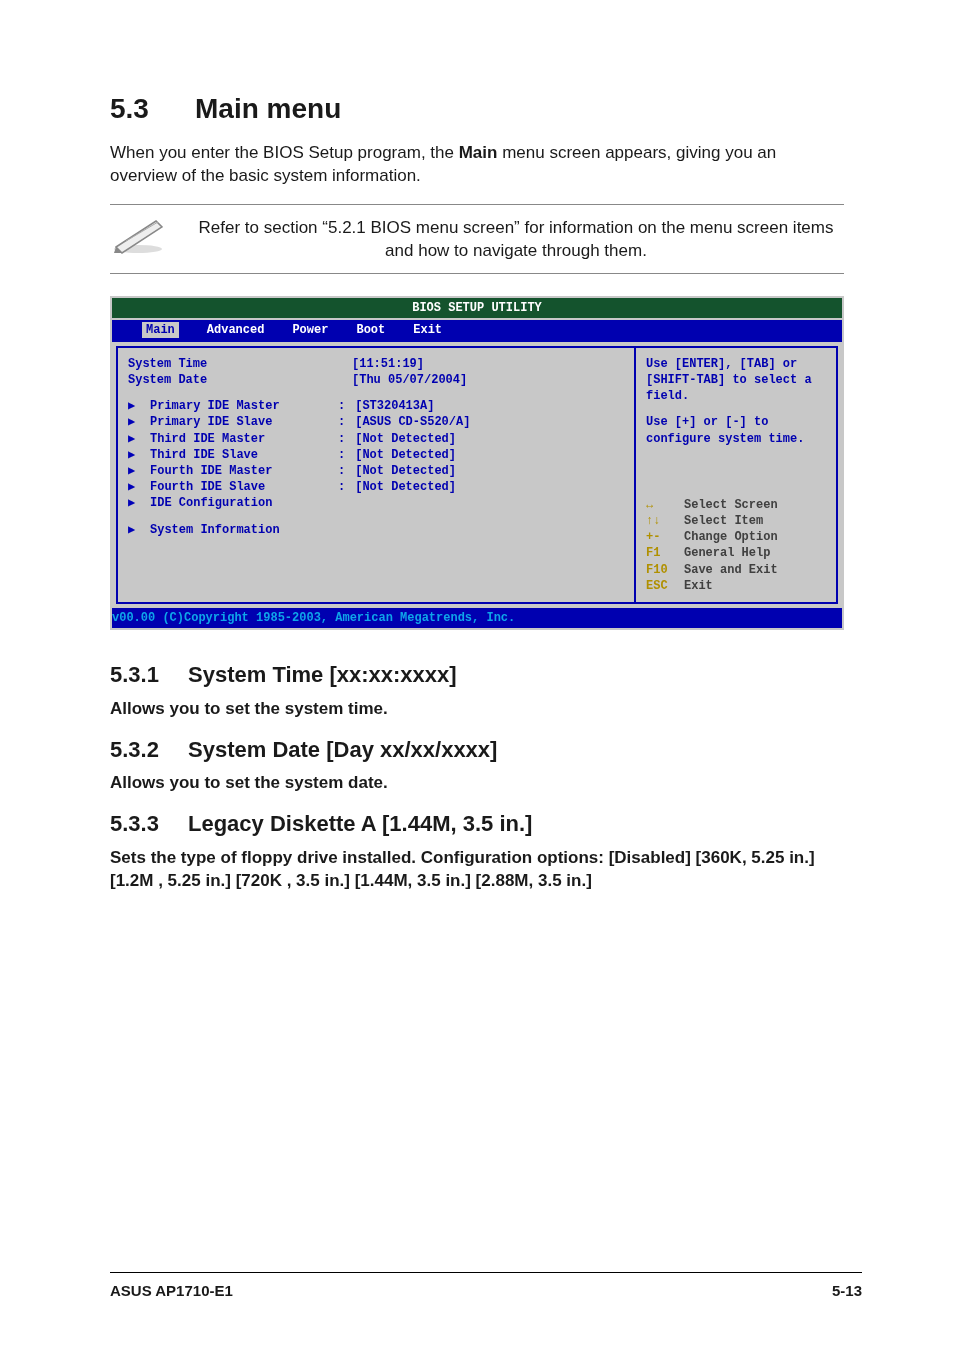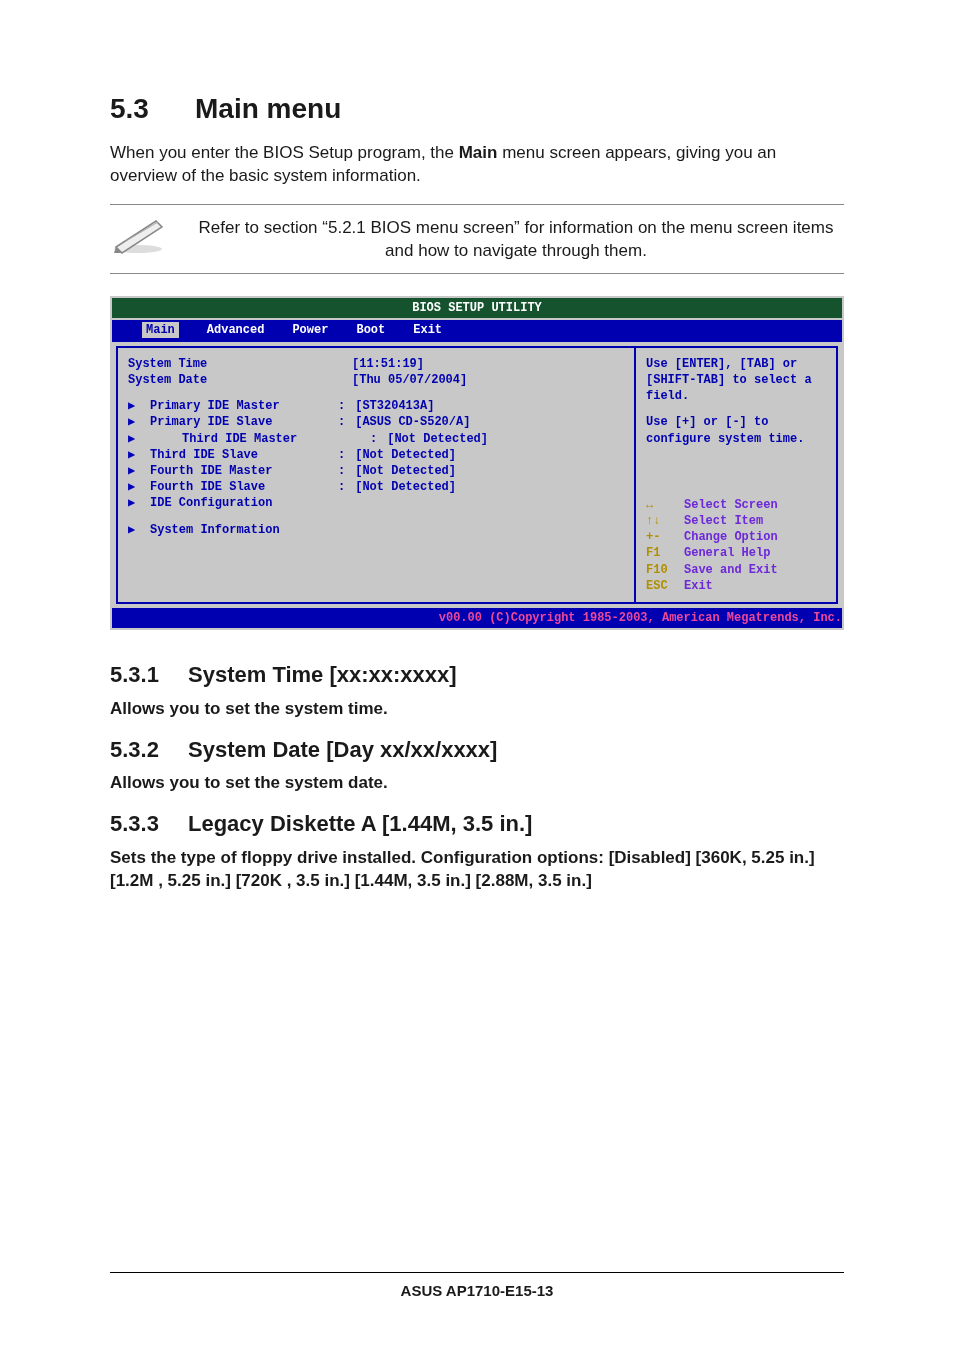--- a/index.html
+++ b/index.html
@@ -31,26 +31,26 @@
   .bios-right { width:200px; padding:8px 20px 8px 10px; color:#0000b0;}
   .kv { display:flex; }
   .kv .k { width:210px; }
   .kv .c { width:14px; }
   .kv .v {  }
   .blk { margin-top:10px; }
   .sub { display:flex; }
   .sub .arrow { width:22px; color:#0000b8;}
   .nav-table .row { display:flex; }
   .nav-table .ic { width:38px; color:#b09000; }
-  .nav-table .lb { color:#6d28d9; }
-  .bios-footer { background:#0000b0; color:#ec4899; text-align:right; padding:2px 0; }
+  .nav-table .lb { color:#404040; }
+  .bios-footer { background:#0000b0; color:#0ea5e9; text-align:left; padding:2px 0; }
   h2.sub { font-size:22px; font-weight:900; margin:14px 0 8px 0; display:block;}
   h2.sub .num { display:inline-block; width:78px; }
   p.body { margin-bottom:10px;font-weight:bold; }
-  .page-footer { position:absolute; left:110px; right:110px; bottom:50px; border-top:1px solid #000; padding-top:8px; display:flex; justify-content:center; font-weight:700; font-size:15px;}
+  .page-footer { position:absolute; left:110px; right:92px; bottom:50px; border-top:1px solid #000; padding-top:8px; display:flex; justify-content:space-between; font-weight:700; font-size:15px;}
 </style>
 </head>
 <body>
 
 <h1 class="sec">
   <span class="num">5.3</span><span>Main menu</span>
 </h1>
 
 <p class="intro">
   <span>When you enter the BIOS Setup program, the </span><b>Main</b><span> menu screen appears, giving you an overview of the basic system information.</span>
@@ -98,21 +98,21 @@
             <span class="v" style="padding-left:10px;">[ST320413A]</span>
           </div>
         <div class="sub">
             <span class="arrow">▶</span>
             <span class="k" style="width:188px;">Primary IDE Slave</span>
             <span class="c">:</span>
             <span class="v" style="padding-left:10px;">[ASUS CD-S520/A]</span>
           </div>
         <div class="sub">
             <span class="arrow">▶</span>
-            <span class="k" style="width:188px;margin-left:32px;">Third IDE Master</span>
+            <span class="k" style="width:188px;">Third IDE Master</span>
             <span class="c">:</span>
             <span class="v" style="padding-left:10px;">[Not Detected]</span>
           </div>
         <div class="sub">
             <span class="arrow">▶</span>
             <span class="k" style="width:188px;">Third IDE Slave</span>
             <span class="c">:</span>
             <span class="v" style="padding-left:10px;">[Not Detected]</span>
           </div>
         <div class="sub">

